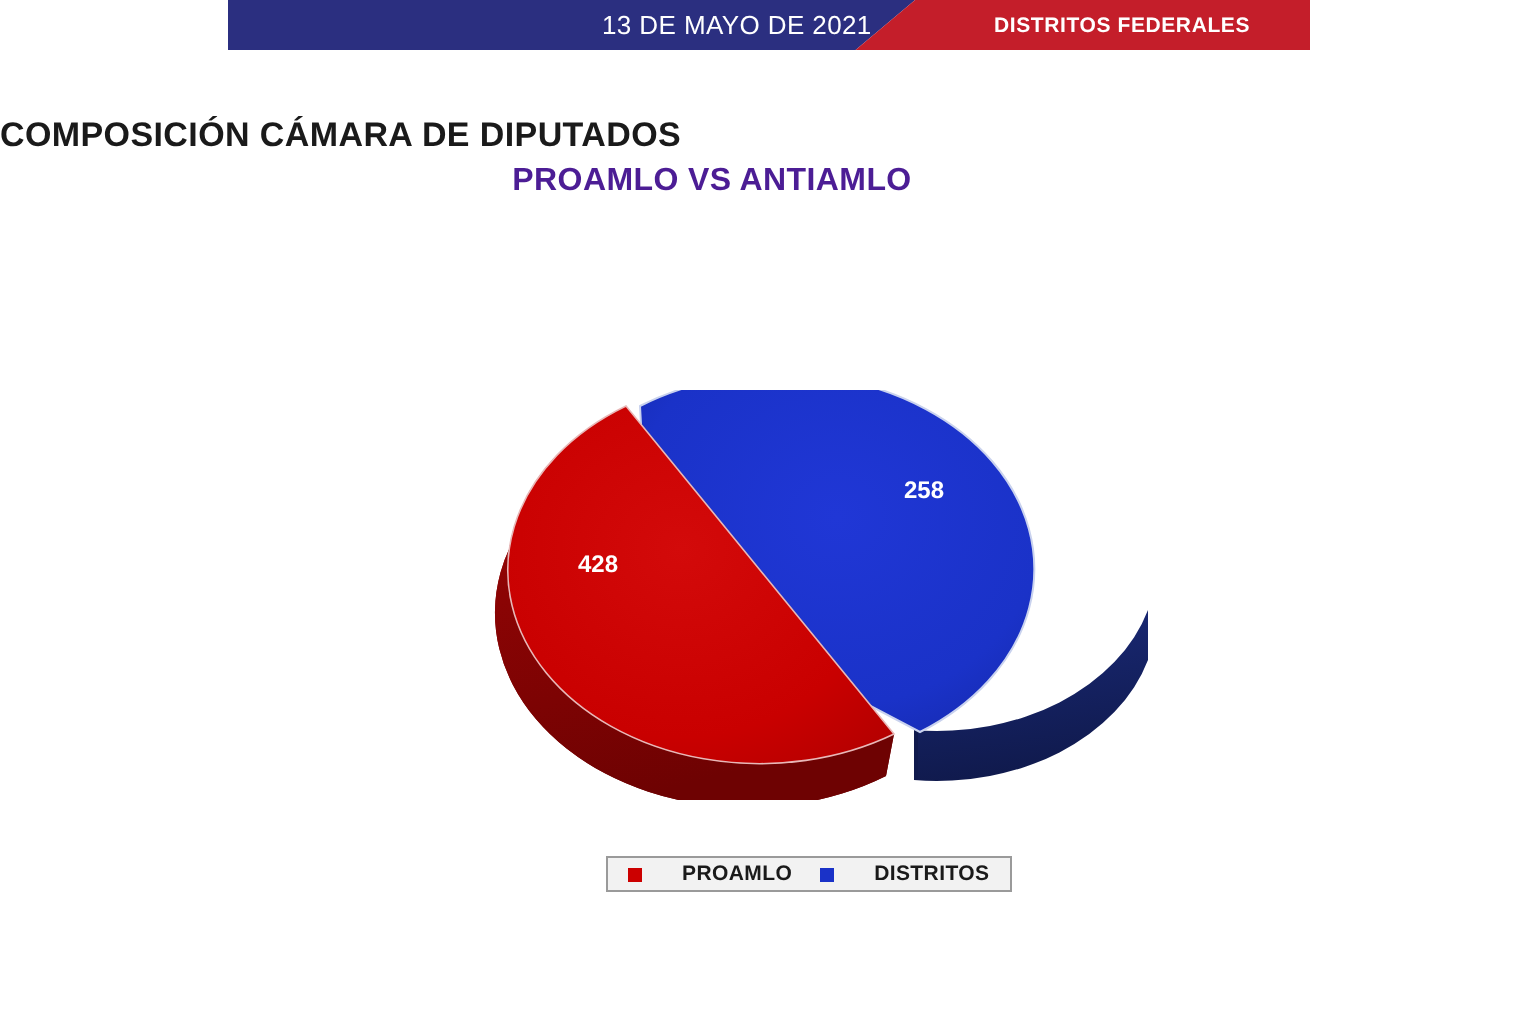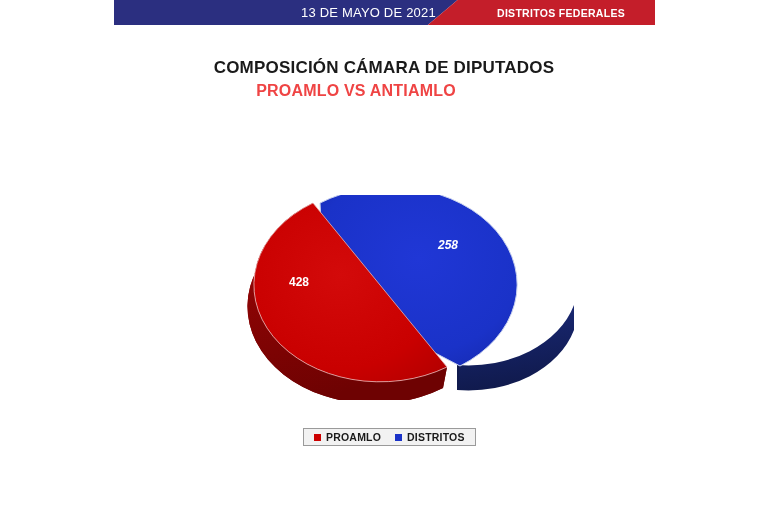--- a/index.html
+++ b/index.html
@@ -69,33 +69,33 @@
     font-weight: bold;
     letter-spacing: 0.3px;
   }
 
   
   #chart-title {
     position: absolute;
     left: 0;
     top: 58px;
     width: 768px;
-    text-align: center;
+    text-align: left;
     color: #1a1a1a;
     font-size: 17px;
     font-weight: bold;
     letter-spacing: 0.2px;
   }
   #chart-subtitle {
     position: absolute;
     left: 0;
     top: 82px;
     width: 712px;
     text-align: center;
-    color: #ef4444;
+    color: #4c1d95;
     font-size: 16px;
     font-weight: bold;
     letter-spacing: 0.2px;
   }
 
   
   #pie-chart {
     position: absolute;
     left: 185px;
     top: 195px;
@@ -105,21 +105,21 @@
   #pie-svg { display: block; }
 
   .slice-value-label {
     position: absolute;
     color: #ffffff;
     font-size: 12px;
     font-weight: bold;
     pointer-events: none;
   }
   #label-proamlo { left: 104px; top: 80px; }
-  #label-antiamlo { left: 253px; top: 43px; font-style: italic; }
+  #label-antiamlo { left: 267px; top: 43px; }
 
   
   #chart-legend {
     position: absolute;
     left: 303px;
     top: 428px;
     height: 18px;
     border: 1px solid #9a9a9a;
     background: #f2f2f2;
     display: flex;
@@ -136,20 +136,21 @@
   .legend-swatch {
     width: 7px;
     height: 7px;
     display: inline-block;
   }
   .legend-label {
     font-size: 10.5px;
     font-weight: bold;
     color: #1a1a1a;
     letter-spacing: 0.2px;
+    margin-left: 15px;
   }
 </style>
 </head>
 <body>
 
 <div id="header-banner">
   <div id="banner-blue-shape"></div>
   <div id="banner-red-shape"></div>
   <div class="banner-text-row">
     <span id="banner-date">13 DE MAYO DE 2021</span>

